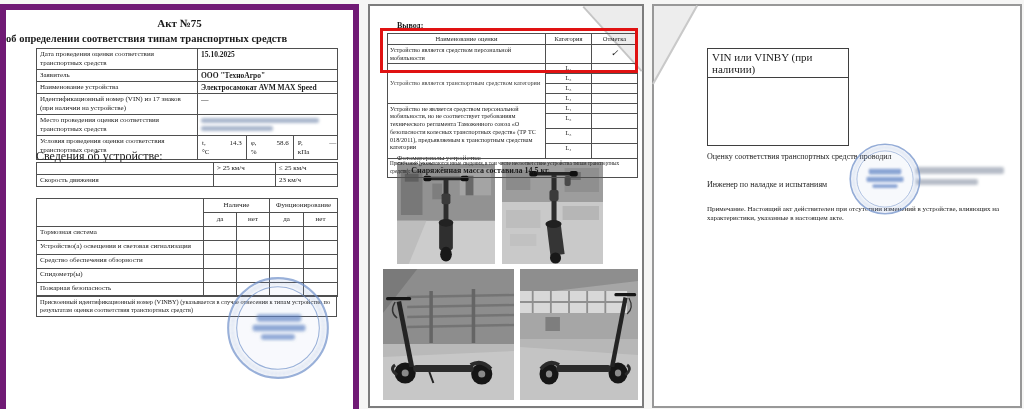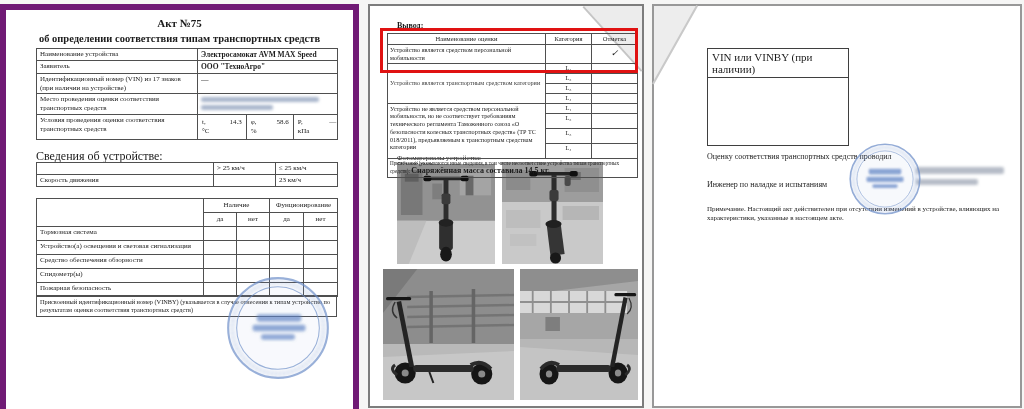--- a/index.html
+++ b/index.html
@@ -15,21 +15,21 @@
   #page3{left:652px;width:366px;border:2px solid #989898;}
 
   
   table{border-collapse:collapse;table-layout:fixed;}
   td{border:1px solid #4f4f4f;padding:1px 3px;font-size:7px;line-height:1.25;vertical-align:top;overflow:hidden;}
   .b{font-weight:bold;}
   .ctr{text-align:center;vertical-align:middle;}
 
   
   .p1-title{position:absolute;top:7px;left:0;width:100%;text-align:center;font-weight:bold;font-size:11px;}
-  .p1-subtitle{position:absolute;top:23px;left:0;width:100%;text-align:center;font-weight:bold;font-size:10.5px;}
+  .p1-subtitle{position:absolute;top:23px;left:0;width:100%;text-align:left;font-weight:bold;font-size:10.5px;}
   #info-table{position:absolute;top:38px;left:30px;width:301px;}
   #info-table td.v{font-size:7.5px;}
   .redact{filter:blur(1.7px);border-radius:2px;background:#a9b6cc;height:5px;margin:2px 0 3px 0;}
   .cond{display:flex;align-items:center;height:100%;font-size:7px;}
   .cond .grp{display:flex;gap:20px;padding:3px 4px;flex:1;}
   .cond .grp + .grp{border-left:1px solid #4f4f4f;}
   .p1-h2{position:absolute;top:139px;left:30px;font-size:12px;}
   #speed-table{position:absolute;top:152px;left:30px;width:301px;}
   #features-table{position:absolute;top:188px;left:30px;width:301px;}
   #features-table td{height:11px;}
@@ -84,27 +84,31 @@
 <div class="page" id="page1">
   <div class="p1-title">Акт №75</div>
   <div class="p1-subtitle">об определении соответствия типам транспортных средств</div>
 
   <table id="info-table">
     <colgroup>
         <col style="width:161px">
         <col style="width:140px">
       </colgroup>
     <tbody>
+        <tr>
+      <td>Дата проведения оценки соответствия транспортных средств</td>
+      <td class="v b">15.10.2025</td>
+    </tr>
+    <tr>
+      <td>Заявитель</td>
+      <td class="v b">ООО "ТехноАгро"</td>
+    </tr>
     <tr>
       <td>Наименование устройства</td>
       <td class="v b">Электросамокат AVM MAX Speed</td>
-    </tr>
-    <tr>
-      <td>Заявитель</td>
-      <td class="v b">ООО "ТехноАгро"</td>
     </tr>
     <tr>
       <td>Идентификационный номер (VIN) из 17 знаков (при наличии на устройстве)</td>
       <td class="v">—</td>
     </tr>
     <tr>
       <td>Место проведения оценки соответствия транспортных средств</td>
       <td class="v">
         <div class="redact" style="width:118px"></div>
         <div class="redact" style="width:72px"></div>

